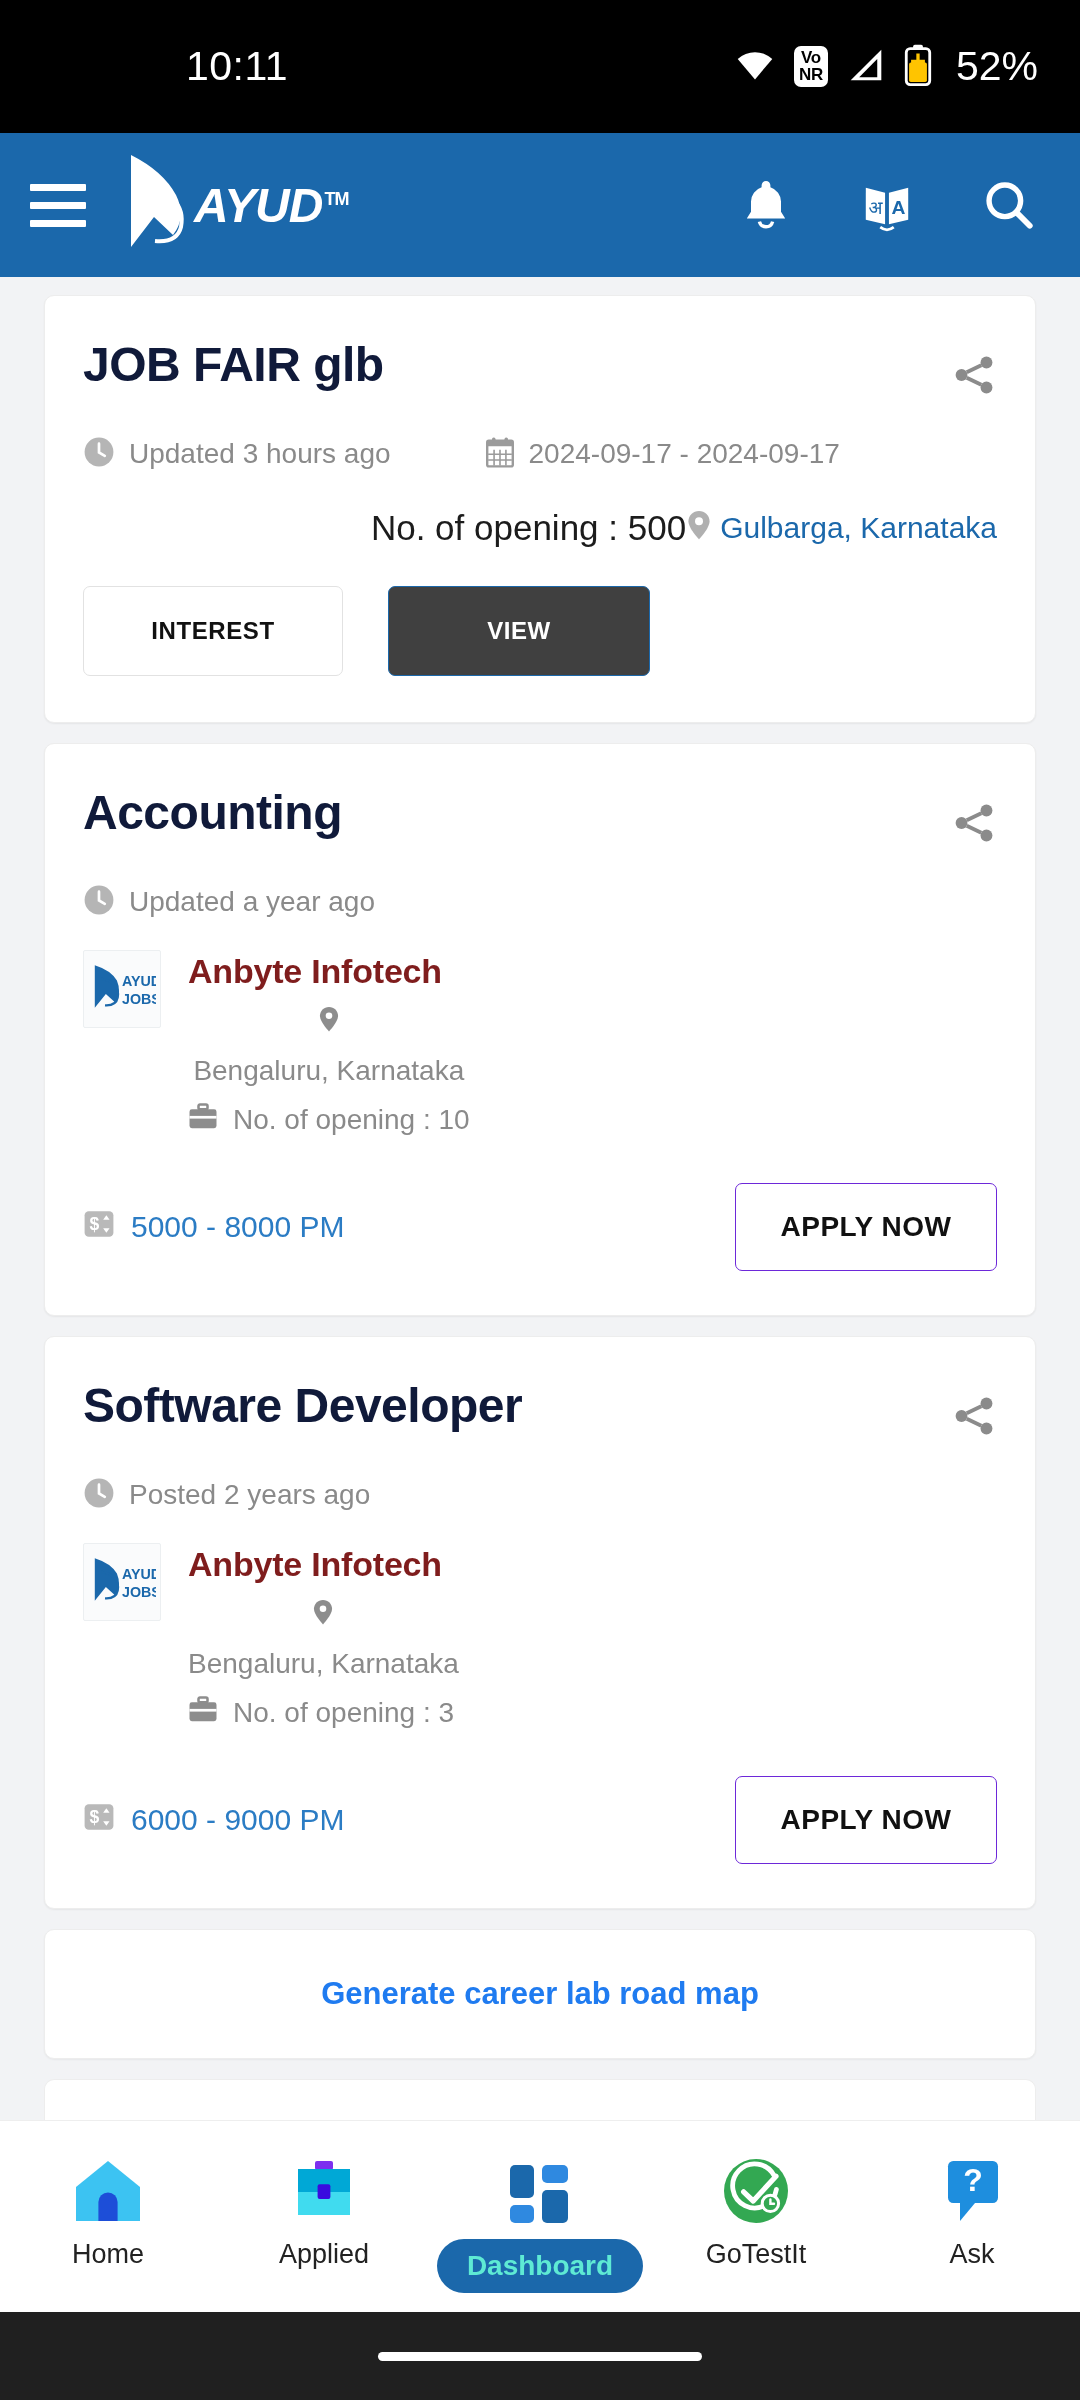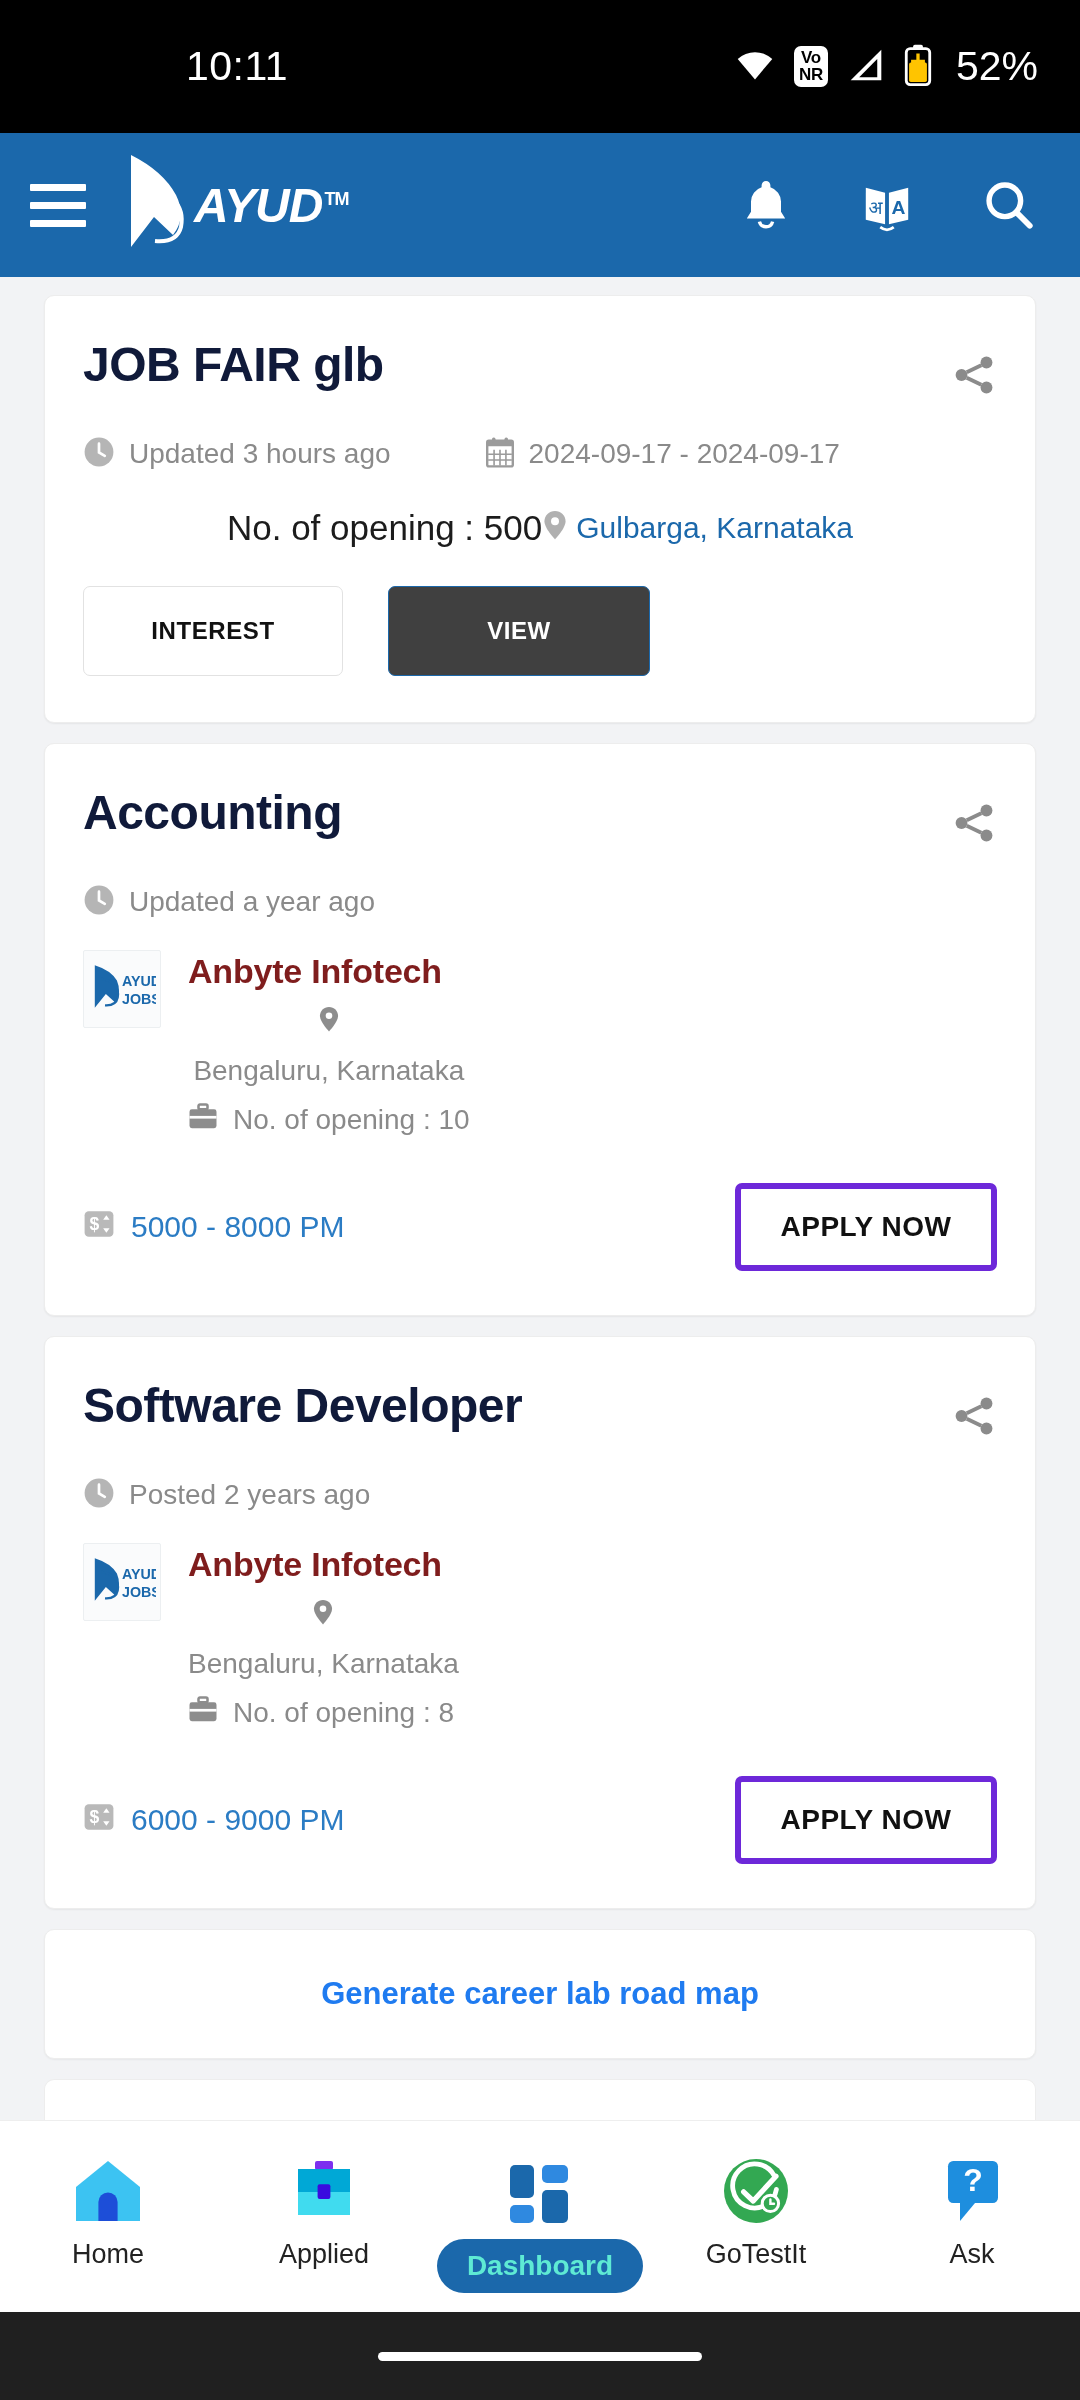--- a/index.html
+++ b/index.html
@@ -57,21 +57,21 @@
   .card-head { display:flex; align-items:flex-start; justify-content:space-between; padding-top:42px; }
   .job-title { font-size:48px; font-weight:700; color:#101a3a; line-height:1.12; letter-spacing:-.5px; }
   .share-btn { margin-top:14px; cursor:pointer; }
 
   .meta-row { display:flex; align-items:center; gap:32px; margin-top:34px; flex-wrap:wrap; }
   .meta-item { display:flex; align-items:center; gap:14px; }
   .meta-text { font-size:28px; color:#8a8a8a; }
   .meta-gap { width:30px; }
 
   .opening-row {
-    display:flex; align-items:center; justify-content:center;
+    display:flex; align-items:center; justify-content:flex-end;
     margin-top:36px;
   }
   .opening-text { font-size:35px; color:#1c1c1c; }
   .loc-link { display:flex; align-items:center; gap:8px; font-size:30px; color:#1b68ab; }
 
   .btn-row { display:flex; align-items:center; gap:45px; margin:38px 0 46px 0; }
   .btn {
     border-radius:7px; font-size:24px; font-weight:700; letter-spacing:.6px;
     display:flex; align-items:center; justify-content:center; cursor:pointer;
   }
@@ -90,21 +90,21 @@
   .company-sub { display:flex; align-items:center; gap:15px; font-size:28px; color:#8a8a8a; }
   .company-sub.loc { margin-top:4px;flex-direction:column; }
   .company-sub.open { margin-top:6px; }
 
   .pay-row {
     display:flex; align-items:center; justify-content:space-between;
     margin-top:46px; padding-bottom:44px;
   }
   .pay { display:flex; align-items:center; gap:16px; font-size:30px; color:#2b7cc4; font-weight:400; }
   .btn-apply {
-    background:#fff; border:6px solid #6d28d9; color:#111;
+    background:#fff; border:1px solid #6d28d9; color:#111;
     width:262px; height:88px; border-radius:7px;
     font-size:28px; font-weight:700; letter-spacing:.5px;
     display:flex; align-items:center; justify-content:center; cursor:pointer;
   }
 
   .link-card {
     background:#fff; border-radius:10px; margin:0 44px 20px 44px;
     border:1px solid #ededed; box-shadow:0 1px 2px rgba(0,0,0,.05);
     height:130px; display:flex; align-items:center; justify-content:center;
     cursor:pointer;
@@ -390,21 +390,21 @@
             <span>Bengaluru, Karnataka</span>
           </div>
           <div class="company-sub open">
             <span>
               <svg width="30" height="27" viewBox="0 0 20 18">
                 <rect x="7" y="1" width="6" height="3.1" rx="1" fill="none" stroke="#8d8d8d" stroke-width="1.7"></rect>
                 <rect x="1" y="4.2" width="18" height="12.6" rx="1.6" fill="#8d8d8d"></rect>
                 <rect x="1" y="8.6" width="18" height="1.8" fill="#fff"></rect>
               </svg>
             </span>
-            <span>No. of opening : 8</span>
+            <span>No. of opening : 3</span>
           </div>
         </div>
       </div>
 
       <div class="pay-row">
         <span class="pay">
           <span>
             <svg width="32" height="32" viewBox="0 0 20 20">
               <rect x="1" y="2" width="18" height="16" rx="2.6" fill="#b9b9b9"></rect>
               <text x="7.2" y="14" font-size="11" font-weight="bold" fill="#fff" text-anchor="middle" font-family="'Liberation Sans',sans-serif">$</text>

